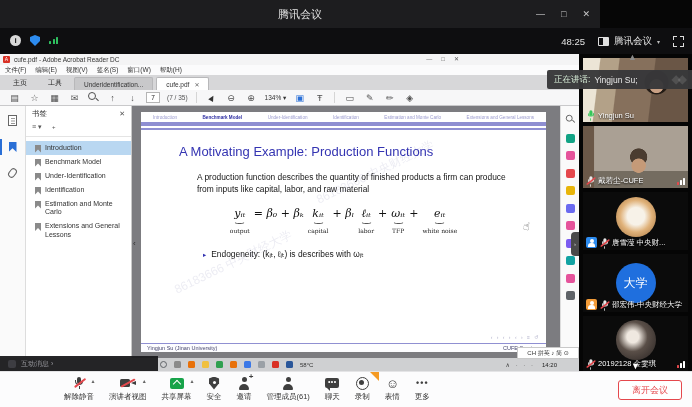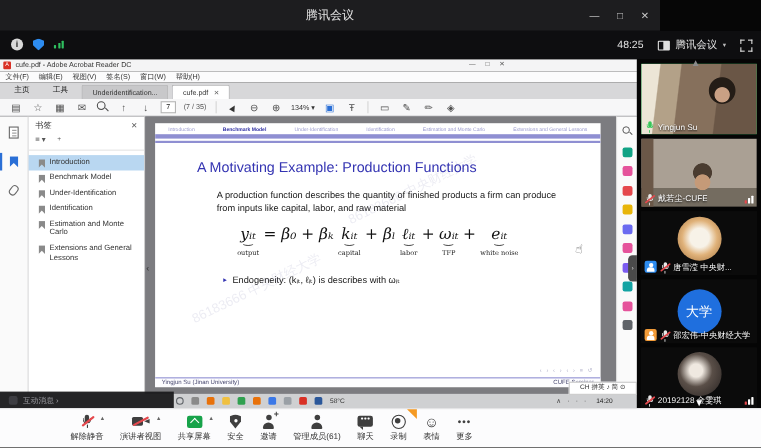--- a/index.html
+++ b/index.html
@@ -82,21 +82,21 @@
   .slide{position:absolute;left:9px;top:6px;width:405px;height:240px;background:#fff;overflow:hidden;}
   .secs{display:flex;justify-content:space-between;padding:3px 12px 1px;font-size:4.6px;color:#9a9ace;}
   .secs span{white-space:nowrap;}
   .secs .on{color:#2e2ea2;font-weight:bold;}
   .hb1{height:3.5px;background:#8f8fd2;margin-top:1px;}
   .hb2{height:2.5px;background:#8f8fd2;margin-top:2px;}
   .stitle{margin:14px 0 0 38px;font-size:13px;color:#3434b2;}
   .spara{margin:13px 26px 0 56px;font-size:8.4px;color:#151515;line-height:1.4;}
   .eq{display:flex;justify-content:center;align-items:flex-start;gap:4px;margin-top:11px;font-family:"DejaVu Serif",serif;}
   .eqseg{display:flex;flex-direction:column;align-items:center;}
-  .eqt{font-size:14px;font-style:italic;color:#111;line-height:13px;white-space:nowrap;font-family:"DejaVu Serif",serif;}
+  .eqt{font-size:11px;font-style:italic;color:#111;line-height:13px;white-space:nowrap;font-family:"DejaVu Serif",serif;}
   .brace{font-size:8px;line-height:5px;transform:scaleX(2.1);color:#222;font-family:"DejaVu Sans",sans-serif;}
   .blab{font-size:6px;color:#222;margin-top:2px;white-space:nowrap;font-family:"DejaVu Serif",serif;}
   .hand{position:absolute;right:16px;top:108px;font-size:11px;color:#555;transform:rotate(10deg);}
   .bullets{margin:15px 30px 0 62px;}
   .bullet{display:flex;gap:5px;margin-bottom:5px;}
   .bmark{color:#3434b2;font-size:6.5px;line-height:11px;flex:none;}
   .btext{font-size:8.4px;color:#151515;line-height:1.35;}
   .bnav{position:absolute;right:6px;bottom:12px;font-size:5px;color:#b4b4cc;letter-spacing:1.5px;}
   .sfoot{position:absolute;left:0;right:0;bottom:0;height:9px;border-top:1.8px solid #8f8fd2;display:flex;justify-content:space-between;align-items:center;padding:0 6px;font-size:5.5px;color:#47476e;background:#fdfdff;}
   .wm{position:absolute;color:rgba(70,70,140,.10);font-size:12px;transform:rotate(-26deg);white-space:nowrap;pointer-events:none;}
@@ -422,20 +422,25 @@
       <span class="tbsp"></span>
       <span class="tray">∧ · · ·</span>
       <span class="tbtime">14:20</span>
     </div>
   <div class="ime">CH 拼英 ♪ 简 ⊙</div>
   <div class="msg">
     <span class="msgic"></span>
     <span class="msgtx">互动消息 ›</span>
   </div>
 
+  <div class="banner">
+    <span class="bnlab">正在讲话:</span>
+    <span class="bnname">Yingjun Su;</span>
+    <span class="bndia">◆◆</span>
+  </div>
 
   <div class="vsb">
     <div class="uptri">▲</div>
     <div id="tiles">
         <div class="tile active" style="top: 4px; height: 64px;">
           <div class="av av-warm"></div>
           <div class="tfoot">
             <span class="mic on">
               <i class="b"></i>
               <i class="a"></i>
@@ -580,15 +585,16 @@
           </span>
           <div class="tlabel">表情</div>
         </div>
         <div class="tbtn">
           <span class="ticon">
             <span class="morei">•••</span>
           </span>
           <div class="tlabel">更多</div>
         </div>
       </div>
+    <div class="leave">离开会议</div>
   </div>
 
 </div>
 
 </body></html>

